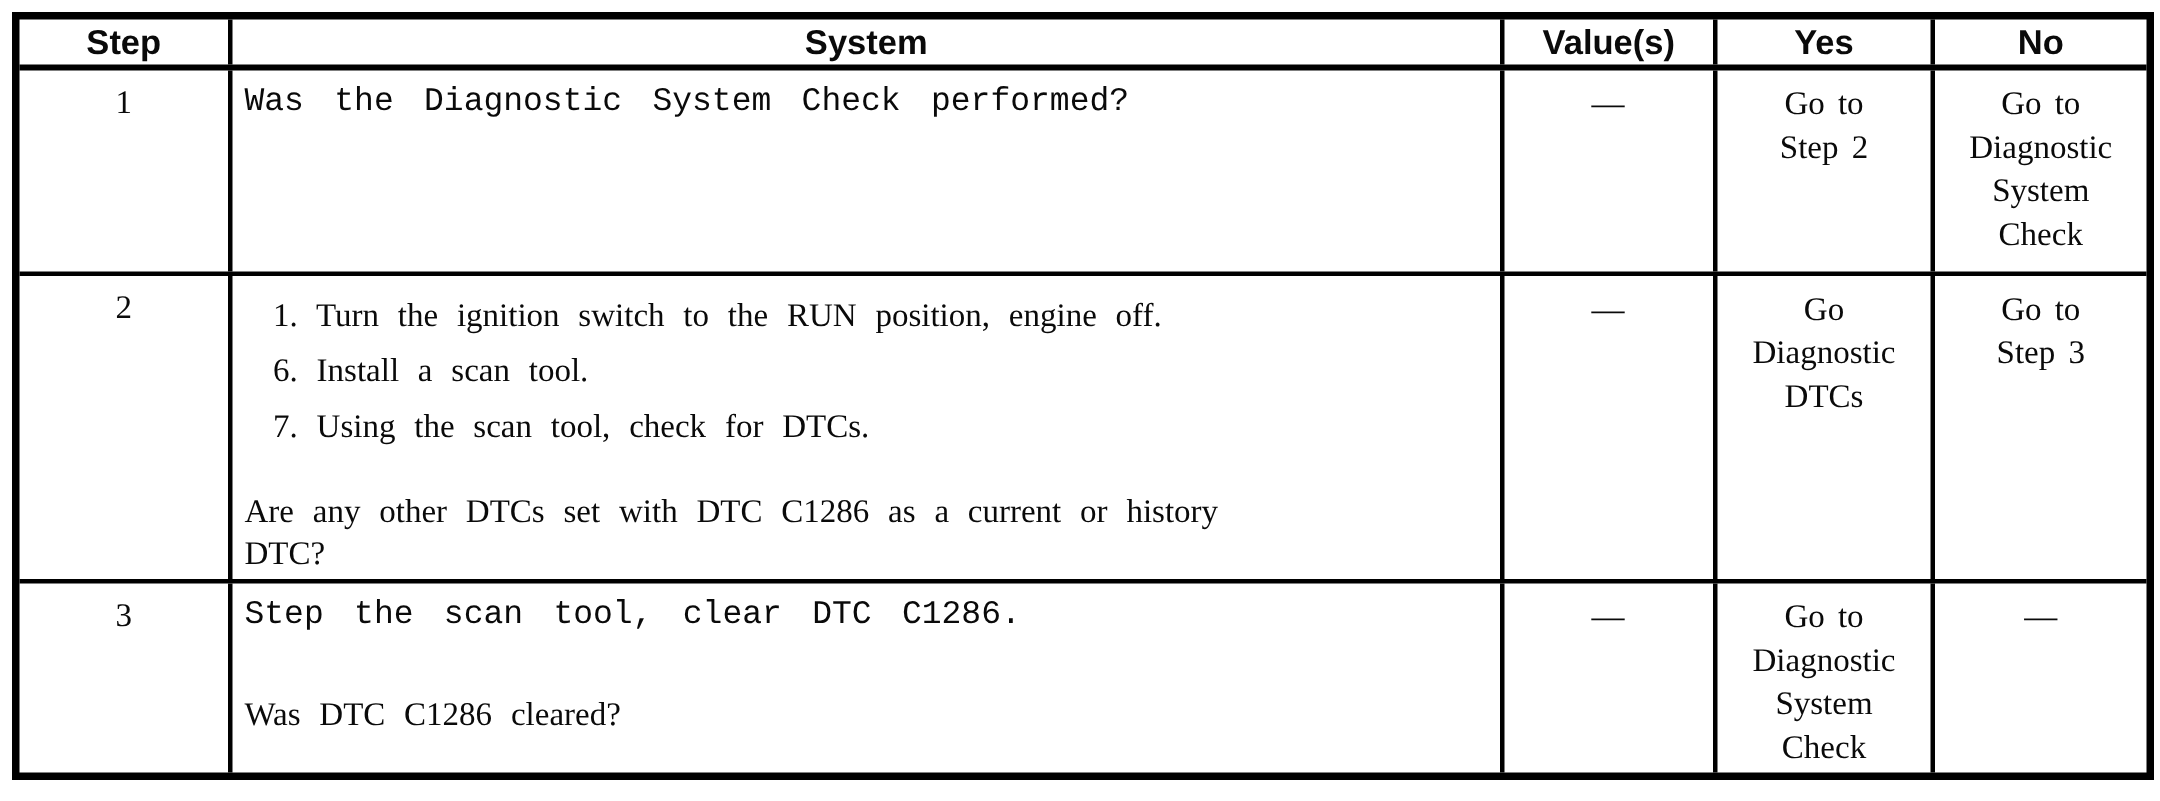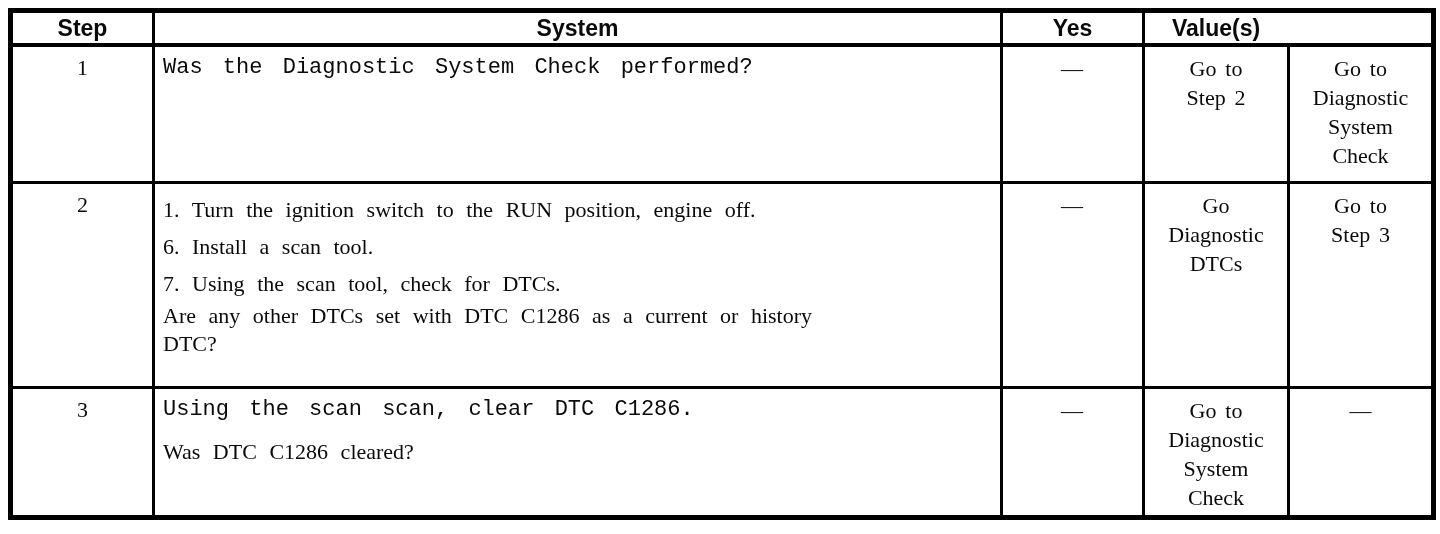--- a/index.html
+++ b/index.html
@@ -58,26 +58,28 @@
     font-size: 22px;
     padding-top: 8px;
   }
   .action-cell {
     padding: 7px 10px 0 8px;
     font-size: 22px;
     line-height: 28px;
     word-spacing: 0.32em;
   }
   .action-list {
+    margin-left: 19px;
     line-height: 37px;
   }
   .action-question {
     white-space: pre-line;
+    margin-top: 25px;
   }
-  .row-3 .action-question { margin-top: 14px; }
+  .row-3 .action-question { margin-top: 38px; }
   .action-statement {
     white-space: pre-line;
     font-family: Liberation Mono, monospace;
   }
   .center-cell {
     text-align: center;
     font-size: 22px;
     line-height: 29px;
     padding-top: 7px;
     white-space: pre-line;
@@ -89,22 +91,23 @@
 </style>
 </head>
 <body>
 
 <div class="page">
   <div class="doc-table">
 
     <div class="row header-row">
       <div class="cell header-cell">Step</div>
       <div class="cell header-cell">System</div>
+      <div class="cell header-cell">Value(s)</div>
       <div class="cell header-cell">Yes</div>
-      <div class="cell header-cell">Value(s)</div>
+      <div class="cell header-cell">No</div>
     </div>
 
     <div class="row body-row row-1">
       <div class="cell step-cell">1</div>
       <div class="cell action-cell">
         <div class="action-statement">Was the Diagnostic System Check performed?</div>
       </div>
       <div class="cell center-cell dash-cell">—</div>
       <div class="cell center-cell">Go to
 Step 2</div>
@@ -129,21 +132,21 @@
       <div class="cell center-cell">Go
 Diagnostic
 DTCs</div>
       <div class="cell center-cell">Go to
 Step 3</div>
     </div>
 
     <div class="row body-row row-3">
       <div class="cell step-cell">3</div>
       <div class="cell action-cell">
-        <div class="action-statement">Using the scan scan, clear DTC C1286.</div>
+        <div class="action-statement">Step the scan tool, clear DTC C1286.</div>
         <div class="action-question">Was DTC C1286 cleared?</div>
       </div>
       <div class="cell center-cell dash-cell">—</div>
       <div class="cell center-cell">Go to
 Diagnostic
 System
 Check</div>
       <div class="cell center-cell">—</div>
     </div>
 

